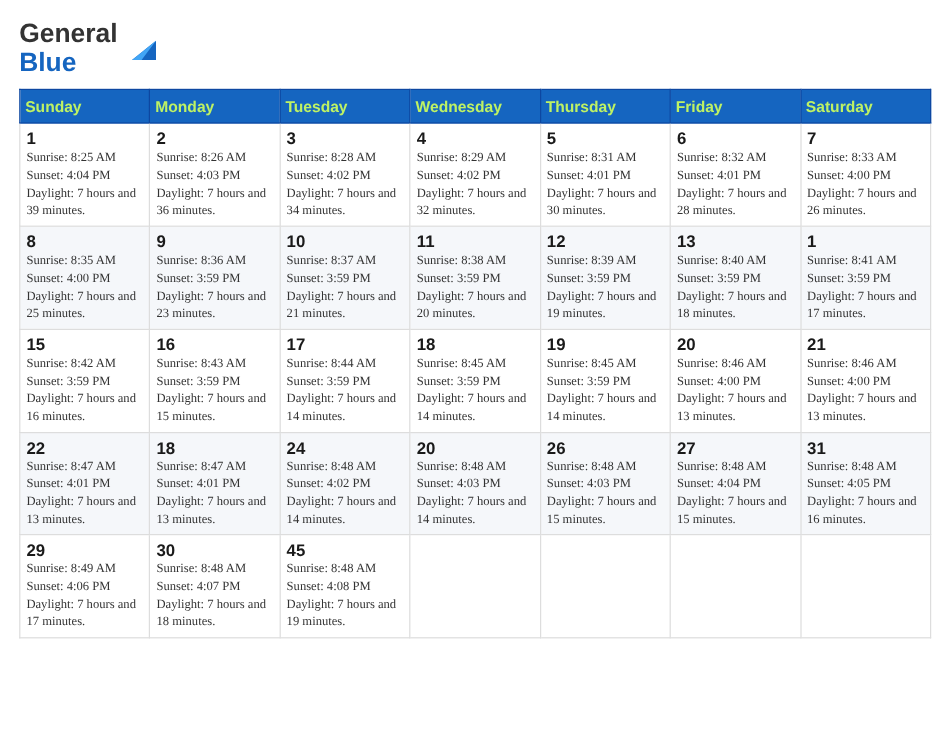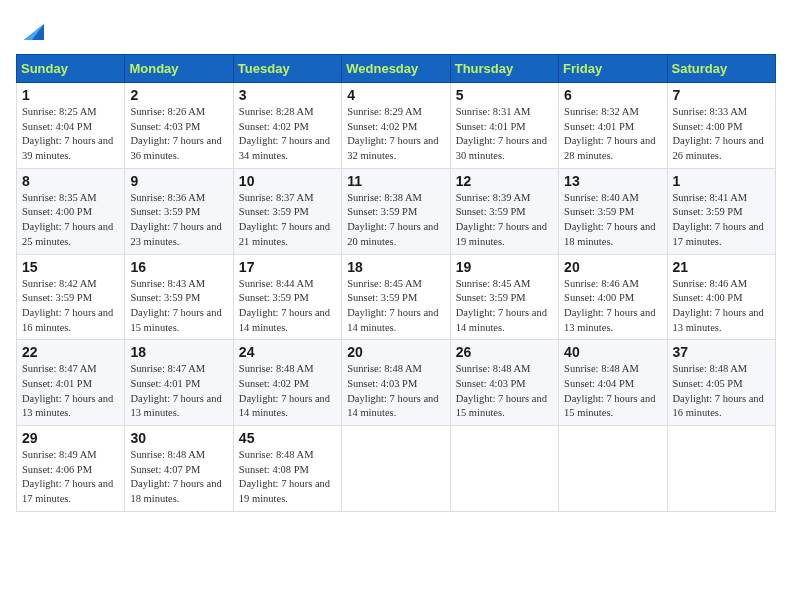--- a/index.html
+++ b/index.html
@@ -74,20 +74,24 @@
     .empty-cell {
       background: #fff !important;
     }
   </style>
 </head>
 <body>
 
 <div class="header">
   <div class="logo">
     <div style="display:flex;align-items:center;gap:4px;">
+      <div style="font-size:22px;font-weight:bold;line-height:1.1;">
+        <span style="color:#333;">General</span><br>
+        <span style="color:#1565c0;font-size:22px;font-weight:bold;">Blue</span>
+      </div>
       <svg width="32" height="28" viewBox="0 0 32 28">
         <polygon points="8,24 28,8 28,24" fill="#1565c0"></polygon>
         <polygon points="8,24 28,8 16,24" fill="#42a5f5"></polygon>
       </svg>
     </div>
   </div>
   <div class="title-area">
     <div class="month-title"></div>
     <div class="location-title"></div>
   </div>
@@ -315,29 +319,29 @@
         </td>
         <td>
           <span class="day-number">26</span>
           <div class="day-info">
             Sunrise: 8:48 AM<br>
             Sunset: 4:03 PM<br>
             Daylight: 7 hours and 15 minutes.
           </div>
         </td>
         <td>
-          <span class="day-number">40</span>
+          <span class="day-number">27</span>
           <div class="day-info">
             Sunrise: 8:48 AM<br>
             Sunset: 4:04 PM<br>
             Daylight: 7 hours and 15 minutes.
           </div>
         </td>
         <td>
-          <span class="day-number">37</span>
+          <span class="day-number">31</span>
           <div class="day-info">
             Sunrise: 8:48 AM<br>
             Sunset: 4:05 PM<br>
             Daylight: 7 hours and 16 minutes.
           </div>
         </td>
       </tr>
       <tr>
         <td>
           <span class="day-number">29</span>

